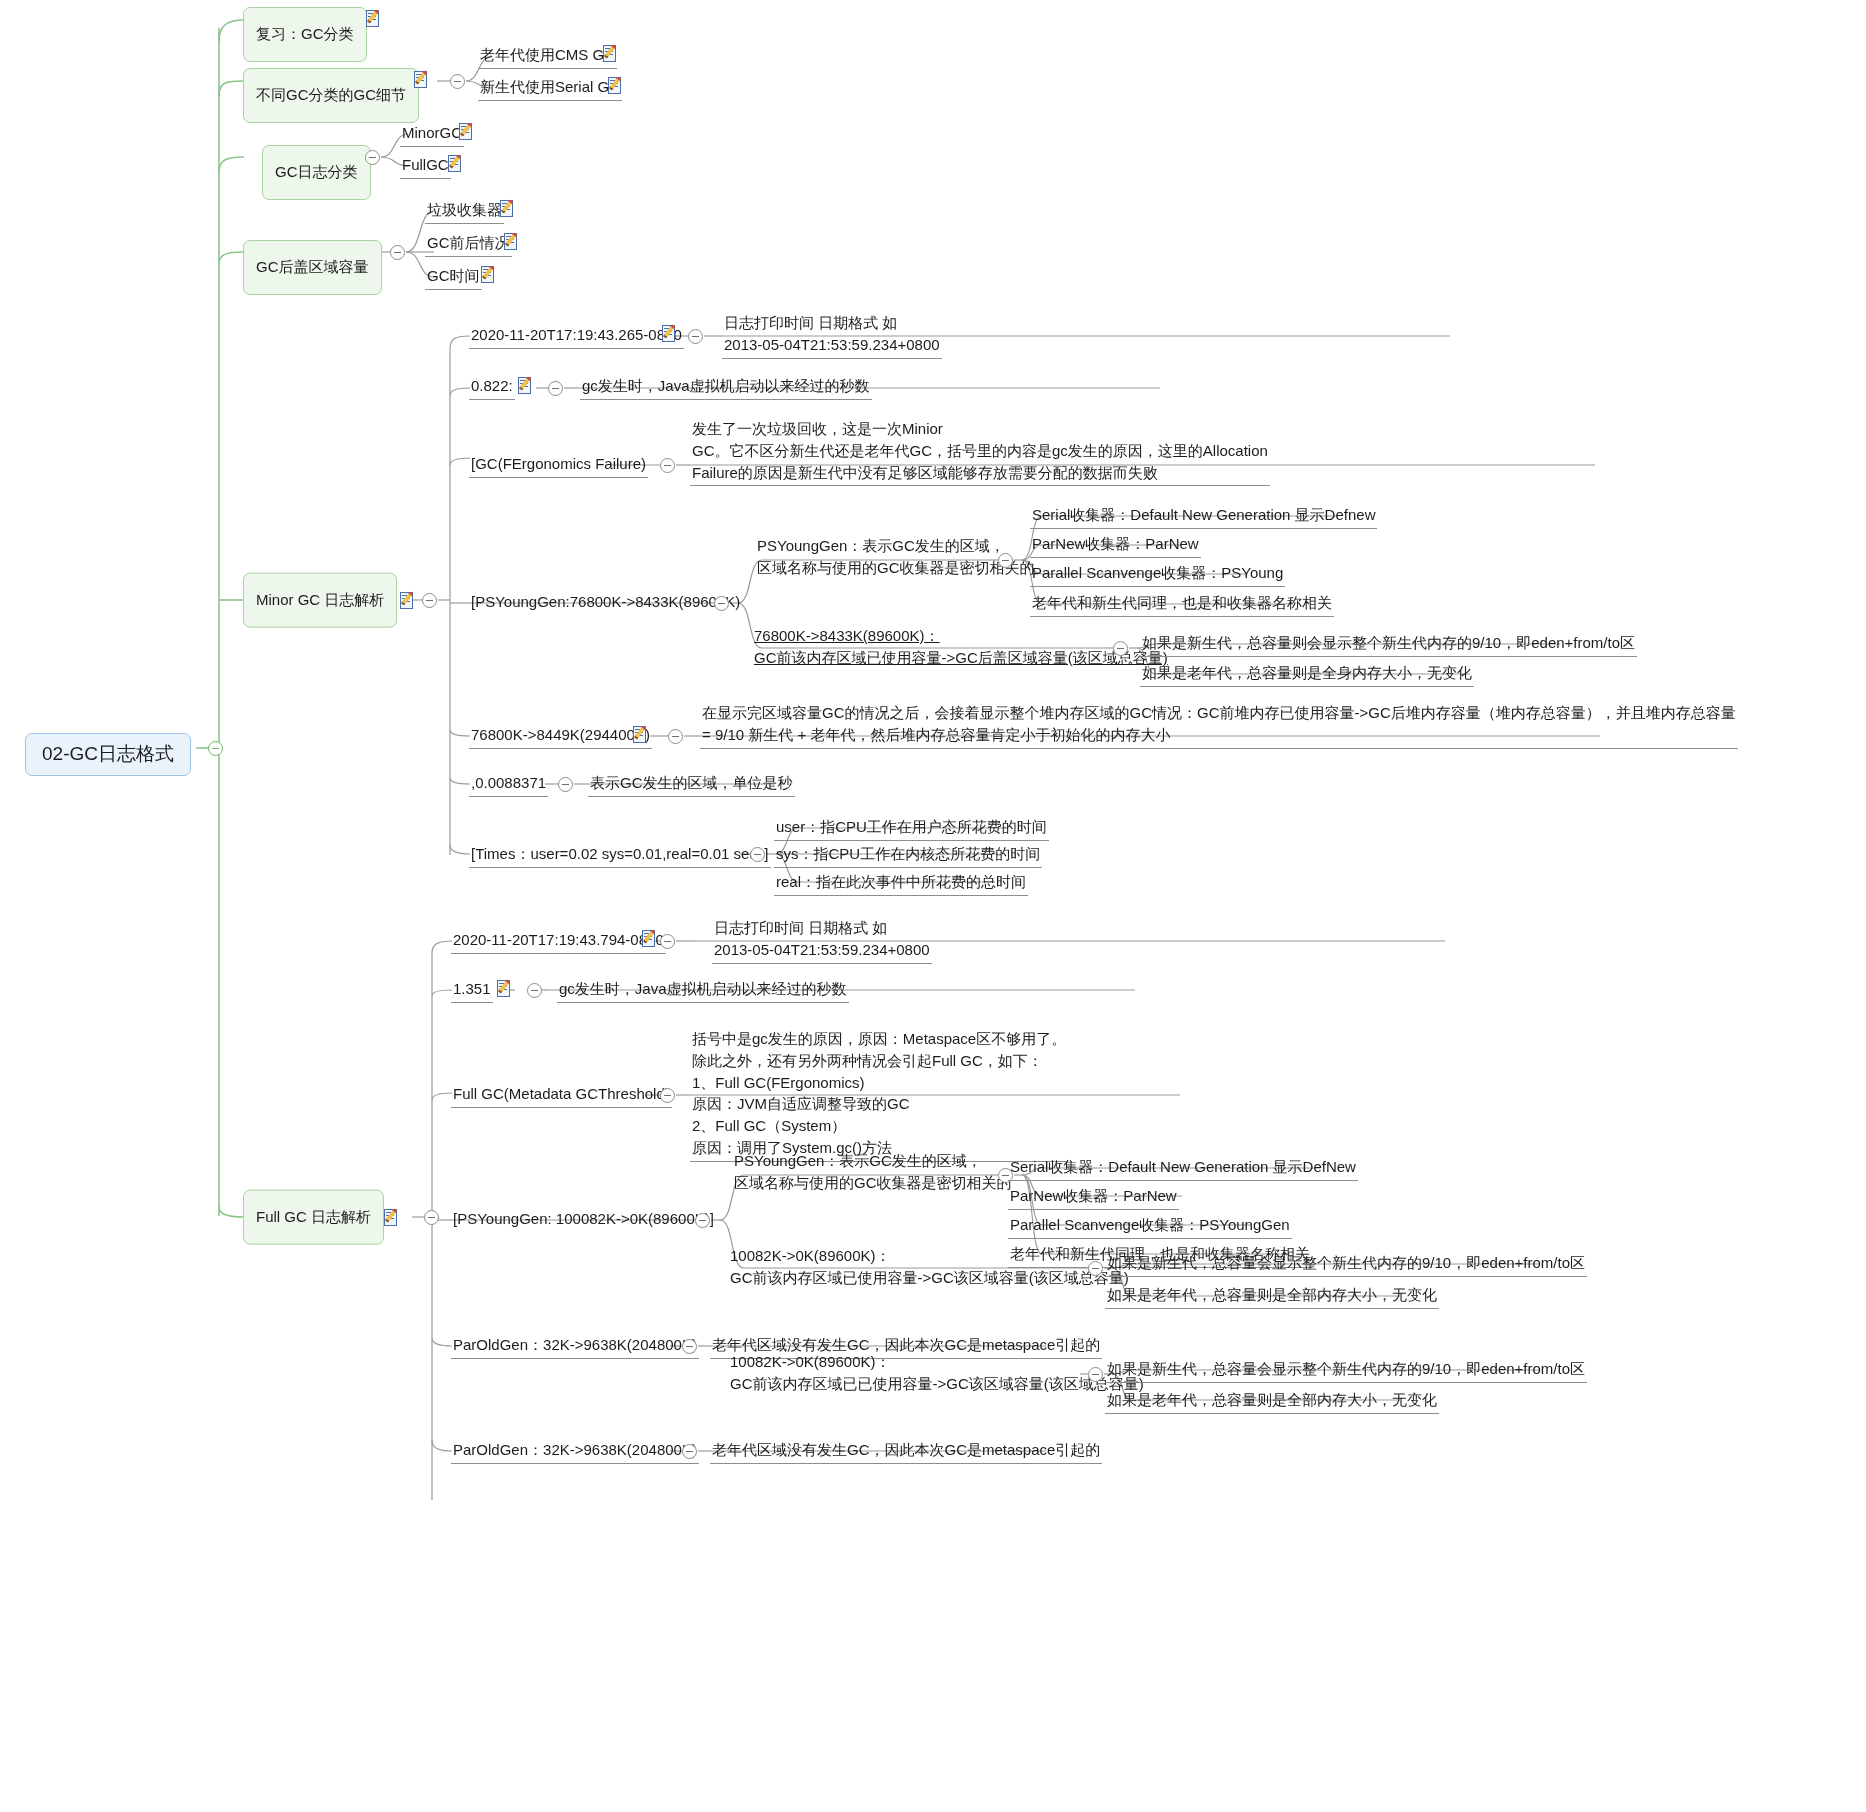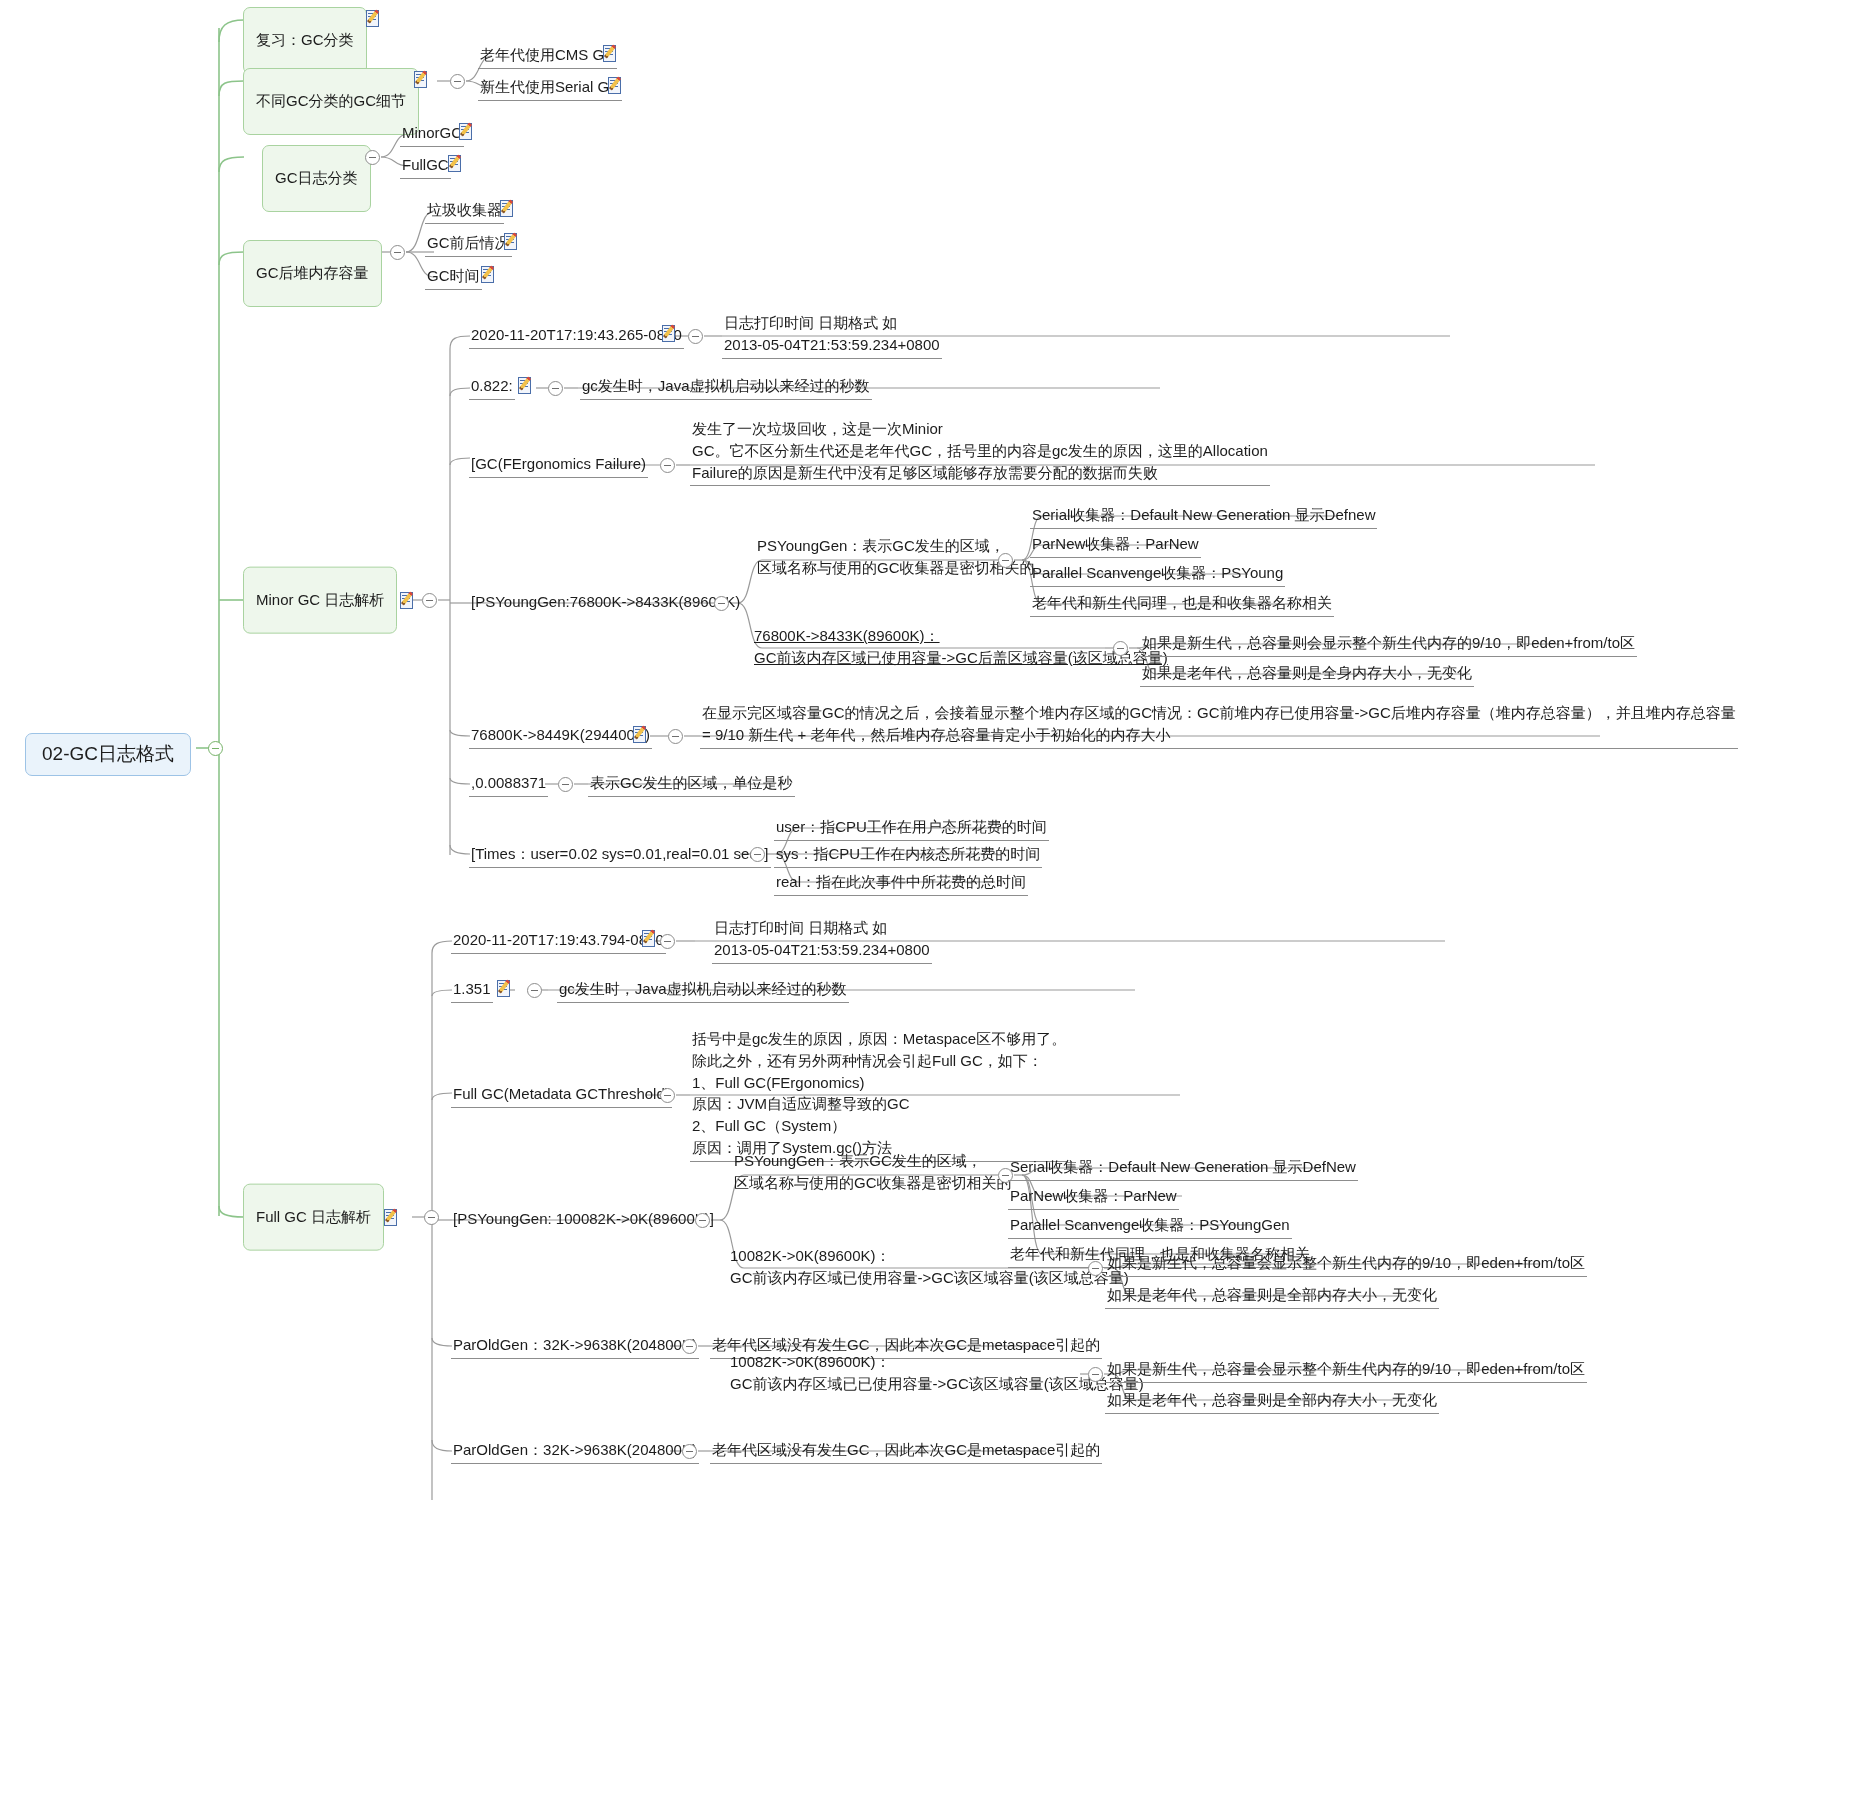--- a/index.html
+++ b/index.html
@@ -34,21 +34,21 @@
     white-space:nowrap;
     line-height:1.2;
   }
   
   .l1{
     position:absolute;
     box-sizing:border-box;
     border:1px solid #a9d3a0;
     background:#eef7ec;
     border-radius:7px;
-    padding:23px 12px;
+    padding:17px 12px;
     font-size:15px;
     color:#1c1c1c;
     white-space:nowrap;
     line-height:1.25;
   }
   
   .leaf{
     position:absolute;
     font-size:15px;
     color:#1c1c1c;
@@ -334,21 +334,21 @@
   </div>
   <div class="leaf" style="left:400px;top:154px;">FullGC</div>
   <div class="note-icon" style="left:448px;top:155px;">
     <div class="pad"></div>
       <div class="ln a"></div>
       <div class="ln b"></div>
       <div class="ln c"></div>
       <div class="pencil"></div>
   </div>
 
-  <div class="l1" style="left:243px;top:240px;">GC后堆内存容量</div>
+  <div class="l1" style="left:243px;top:240px;">GC后盖区域容量</div>
   <div class="toggle" style="left:390px;top:245px;"></div>
   <div class="leaf" style="left:425px;top:199px;">垃圾收集器</div>
   <div class="note-icon" style="left:500px;top:200px;">
     <div class="pad"></div>
       <div class="ln a"></div>
       <div class="ln b"></div>
       <div class="ln c"></div>
       <div class="pencil"></div>
   </div>
   <div class="leaf" style="left:425px;top:232px;">GC前后情况</div>

